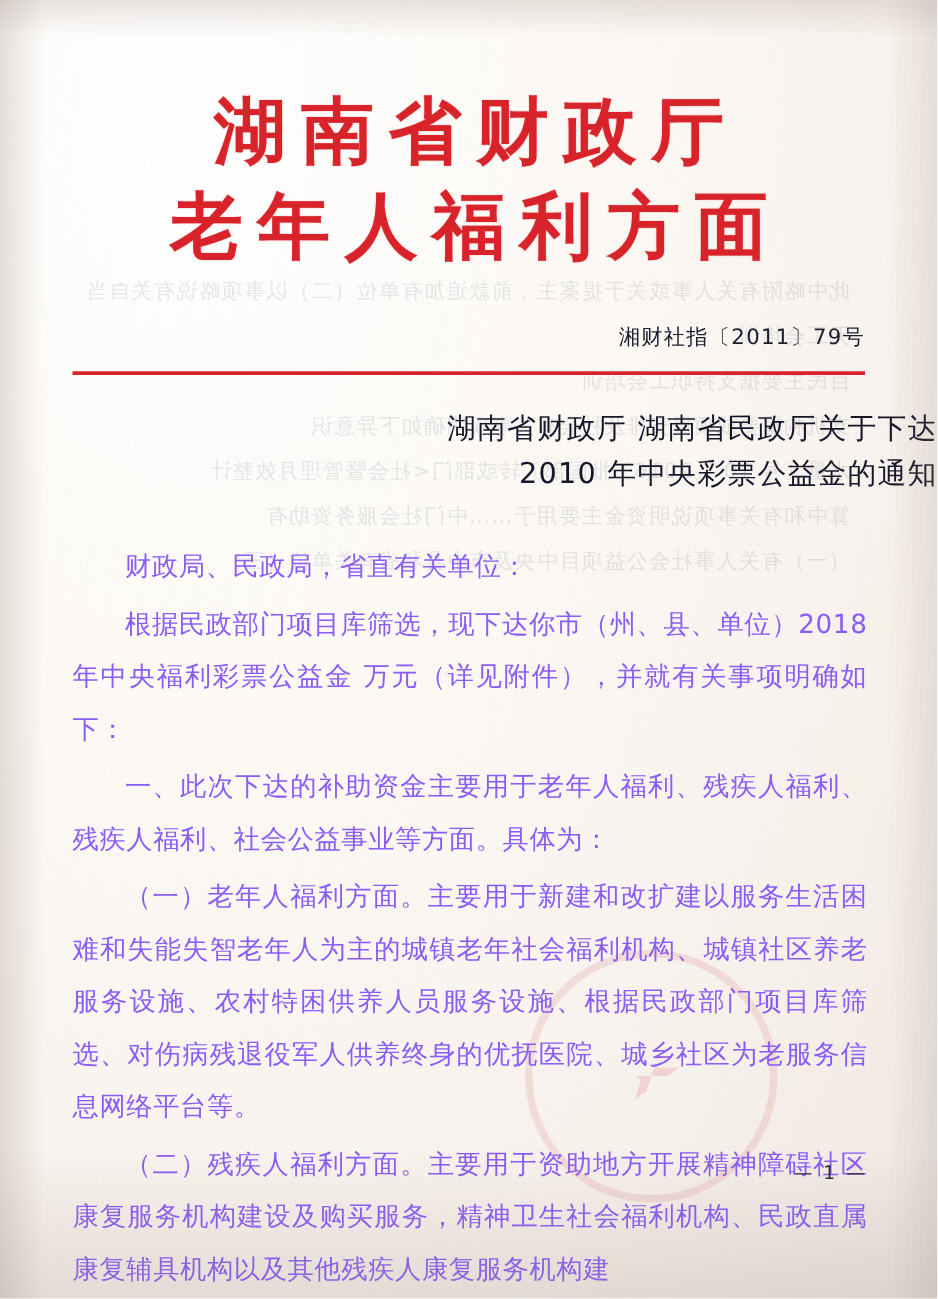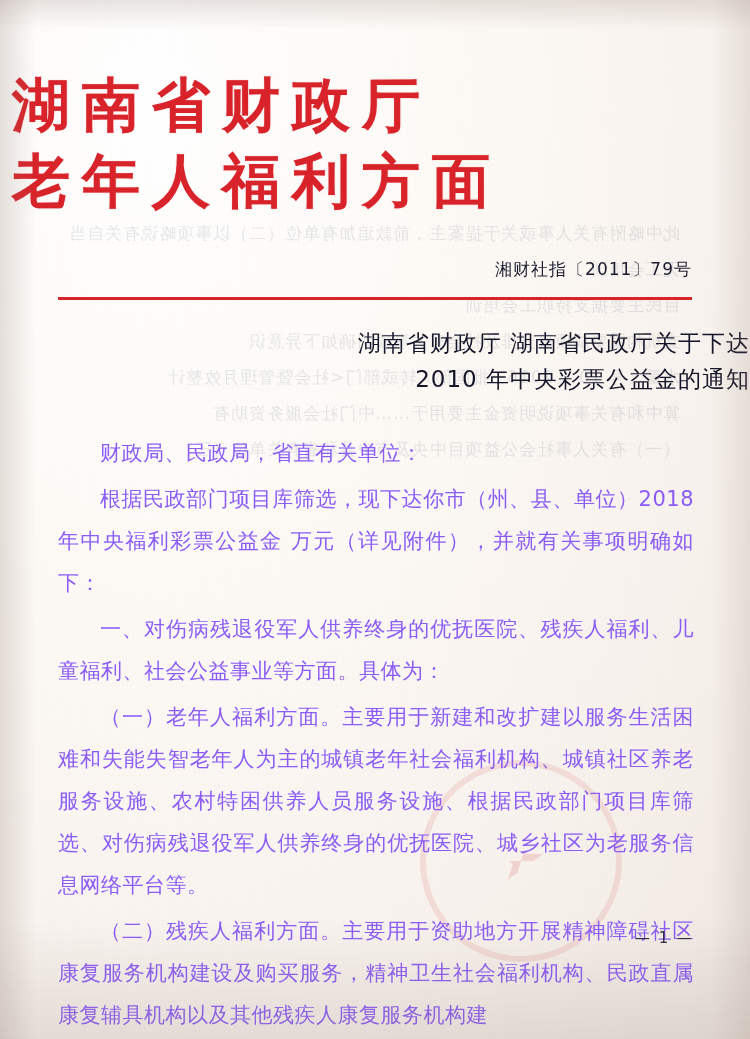--- a/index.html
+++ b/index.html
@@ -94,20 +94,21 @@
                      rgba(200,40,40,0.30) 0 70%, rgba(255,255,255,0) 0 100%);
     clip-path: polygon(50% 0%, 61% 35%, 98% 35%, 68% 57%, 79% 91%, 50% 70%, 21% 91%, 32% 57%, 2% 35%, 39% 35%);
   }
 
   
   .masthead {
     position: absolute;
     left: 0;
     top: 70px;
     width: 100%;
+    text-align: center;
   }
   .masthead-line {
     color: #d8232a;
     font-family: "DejaVu Sans", sans-serif;
     font-weight: bold;
     font-size: 58px;
     letter-spacing: 12px;
     line-height: 70px;
     text-indent: 12px;
     text-shadow: 0 0 1px rgba(216,35,42,0.6);
@@ -198,21 +199,21 @@
   <div class="red-rule"></div>
 
   <div class="title-block">
     <div>湖南省财政厅  湖南省民政厅关于下达</div>
     <div>2010 年中央彩票公益金的通知</div>
   </div>
 
   <div class="body-block">
     <p class="indent2">财政局、民政局，省直有关单位：</p>
     <p class="indent2">根据民政部门项目库筛选，现下达你市（州、县、单位）2018 年中央福利彩票公益金   万元（详见附件），并就有关事项明确如下：</p>
-    <p class="indent2">一、对伤病残退役军人供养终身的优抚医院、残疾人福利、儿童福利、社会公益事业等方面。具体为：</p>
+    <p class="indent2">一、此次下达的补助资金主要用于老年人福利、残疾人福利、残疾人福利、社会公益事业等方面。具体为：</p>
     <p class="indent2">（一）老年人福利方面。主要用于新建和改扩建以服务生活困难和失能失智老年人为主的城镇老年社会福利机构、城镇社区养老服务设施、农村特困供养人员服务设施、根据民政部门项目库筛选、对伤病残退役军人供养终身的优抚医院、城乡社区为老服务信息网络平台等。</p>
     <p class="indent2">（二）残疾人福利方面。主要用于资助地方开展精神障碍社区康复服务机构建设及购买服务，精神卫生社会福利机构、民政直属康复辅具机构以及其他残疾人康复服务机构建</p>
   </div>
 
   <div class="page-footer">— 1 —</div>
 
   <div class="edge-shadow-left"></div>
   <div class="edge-shadow-top"></div>
   <div class="edge-shadow-right"></div>
   <div class="edge-shadow-bottom"></div>

